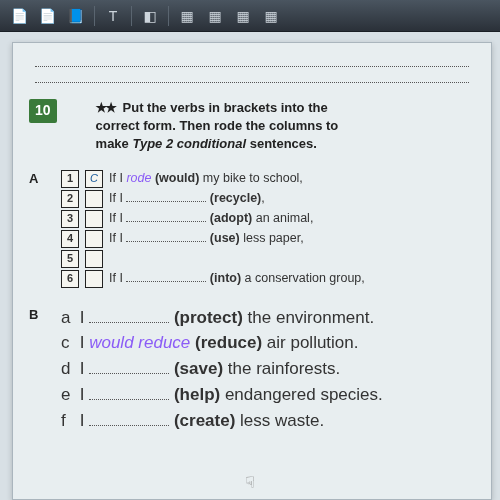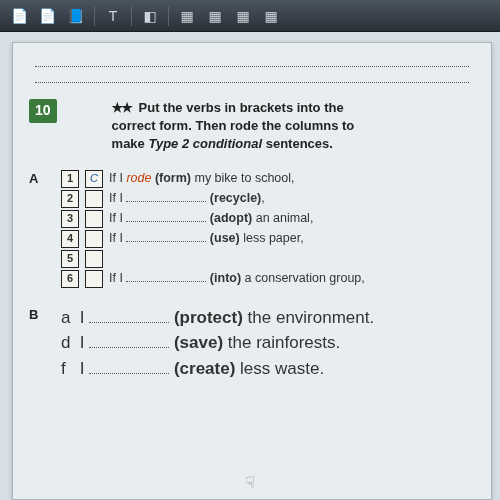--- a/index.html
+++ b/index.html
@@ -43,21 +43,21 @@
   line-height: 1.4;
 }
 .dots {
   border-bottom: 1.5px dotted #555;
   height: 12px;
   margin: 4px 6px;
 }
 .ex-header {
   display: flex;
   align-items: flex-start;
-  gap: 23px;
+  gap: 7px;
   margin-top: 16px;
 }
 .ex-num {
   background: #3a7a3a;
   color: #fff;
   font-weight: bold;
   padding: 2px 6px;
   border-radius: 2px;
   font-size: 14px;
 }
@@ -83,21 +83,21 @@
   width: 18px;
   height: 18px;
   display: flex;
   align-items: center;
   justify-content: center;
   font-size: 11px;
   color: #1a5a9a;
   font-style: italic;
   background: #f5f5f0;
 }
-.filled { color: #c2410c; font-style: italic; }
+.filled { color: #8b5cf6; font-style: italic; }
 .b-row { font-size: 17px; margin-bottom: 2px; }
 .b-letter { display: inline-block; width: 14px; }
 .blank {
   display: inline-block;
   border-bottom: 1px dotted #555;
   min-width: 80px;
   height: 12px;
   vertical-align: baseline;
 }
 .hand-cursor {
@@ -141,21 +141,21 @@
         <span>make <i>Type 2 conditional</i> sentences.</span>
       </div>
     </div>
 
     <div class="section">
       <div class="section-label">A</div>
       <div class="section-body" id="sectionA-body">
           <div class="row">
             <div class="num-box">1</div>
             <div class="match-box">C</div>
-            <div>If I <span class="filled">rode</span> <b>(form)</b> my bike to school,</div>
+            <div>If I <span class="filled">rode</span> <b>(would)</b> my bike to school,</div>
           </div>
           <div class="row">
             <div class="num-box">2</div>
             <div class="match-box"></div>
             <div>If I <span class="blank"></span> <b>(recycle)</b>,</div>
           </div>
           <div class="row">
             <div class="num-box">3</div>
             <div class="match-box"></div>
             <div>If I <span class="blank"></span> <b>(adopt)</b> an animal,</div>
@@ -174,21 +174,23 @@
             <div class="match-box"></div>
             <div>If I <span class="blank"></span> <b>(into)</b> a conservation group,</div>
           </div>
         </div>
     </div>
 
     <div class="section">
       <div class="section-label">B</div>
       <div class="section-body" id="sectionB-body">
           <div class="b-row"><span class="b-letter">a</span> I <span class="blank"></span> <b>(protect)</b> the environment.</div>
+          <div class="b-row"><span class="b-letter">c</span> I <span class="filled">would reduce</span> <b>(reduce)</b> air pollution.</div>
           <div class="b-row"><span class="b-letter">d</span> I <span class="blank"></span> <b>(save)</b> the rainforests.</div>
+          <div class="b-row"><span class="b-letter">e</span> I <span class="blank"></span> <b>(help)</b> endangered species.</div>
           <div class="b-row"><span class="b-letter">f</span> I <span class="blank"></span> <b>(create)</b> less waste.</div>
         </div>
     </div>
 
   </div>
 </div>
 
 <div class="hand-cursor">☟</div>
 
 </body></html>

